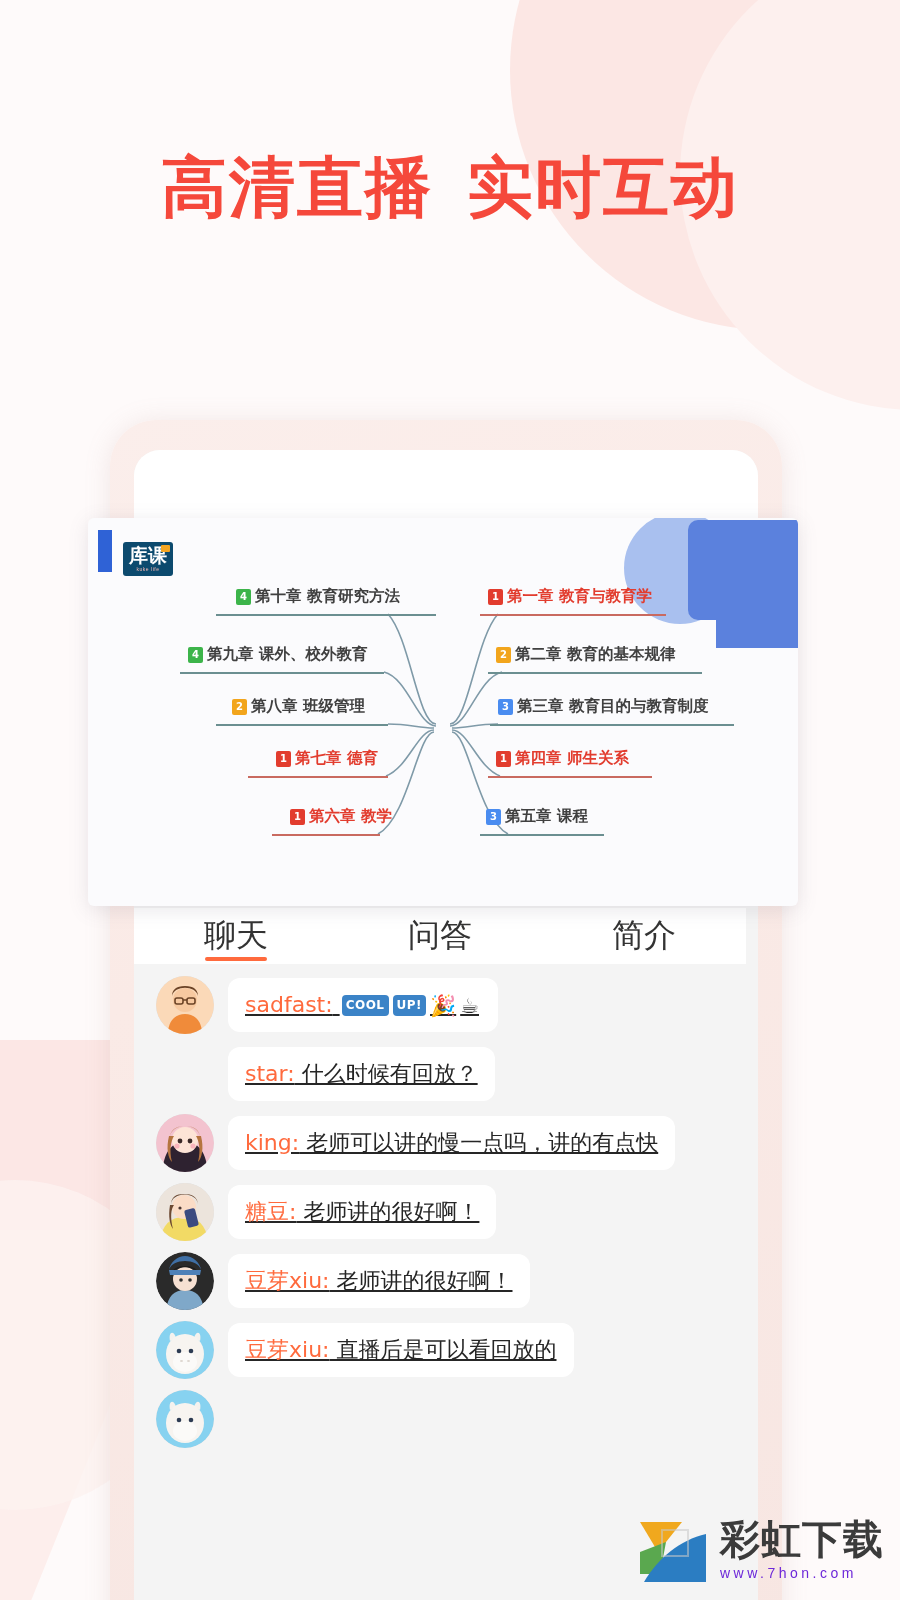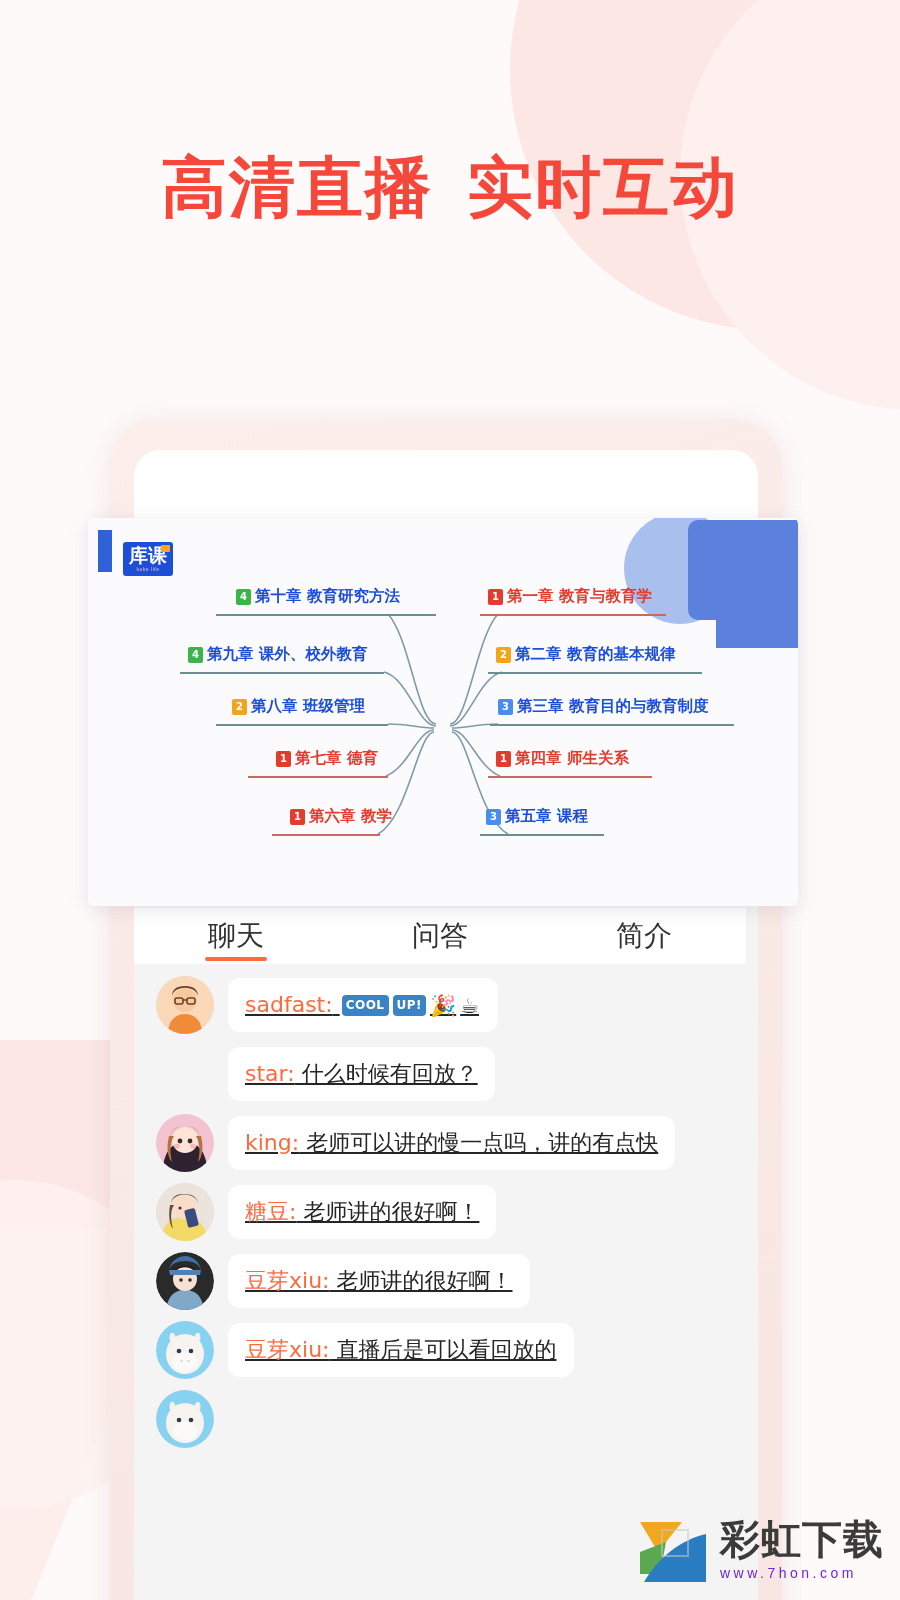--- a/index.html
+++ b/index.html
@@ -84,21 +84,21 @@
     overflow:hidden;
     z-index:9;
   }
   .slide-bluebar {
     position:absolute; left:10px; top:12px; width:14px; height:42px;
     background:#2f62d6;
   }
   .logo-box {
     position:absolute; left:35px; top:24px;
     width:50px; height:34px;
-    background:#1d4ed8; border-radius:3px;
+    background:#0c4a6e; border-radius:3px;
     display:flex; flex-direction:column; align-items:center; justify-content:center;
     line-height:1;
   }
   .logo-box .logo-cn { color:#fff; font-size:19px; font-weight:bold; letter-spacing:0px;
                        font-family:"DejaVu Sans","Liberation Sans",sans-serif; }
   .logo-box .logo-en { color:#f6b9b4; font-size:5px; letter-spacing:.5px; margin-top:2px; }
   .logo-corner { position:absolute; right:3px; top:3px; width:9px; height:7px; background:#f5a623; border-radius:1px; }
 
   .deco-circle-lt {
     position:absolute; right:62px; top:-6px; width:112px; height:112px;
@@ -115,35 +115,35 @@
   .node {
     position:absolute; display:flex; align-items:center;
     white-space:nowrap; z-index:3;
     font-family:"DejaVu Sans","Liberation Sans",sans-serif;
   }
   .node .badge {
     display:inline-block; width:15px; height:16px; line-height:16px;
     text-align:center; color:#fff; font-size:10px; font-weight:bold;
     border-radius:2px; margin-right:4px; flex:none;
   }
-  .node .ntext { font-size:15.5px; font-weight:bold; color:#1d4ed8; }
+  .node .ntext { font-size:15.5px; font-weight:bold; color:#404040; }
   .node.red .ntext { color:#e23c2e; }
   .node-underline { position:absolute; height:2px; background:#6b8f91; z-index:2; }
   .node-underline.red { background:#c96a60; }
   .mm-svg { position:absolute; left:0; top:0; width:710px; height:388px; z-index:1; }
 
   
   .tabs {
     position:absolute; left:134px; top:908px; width:612px; height:56px;
     background:#ffffff; display:flex; align-items:center;
     z-index:7;
   }
   .tab { flex:1; text-align:center; position:relative; height:100%;
          display:flex; align-items:center; justify-content:center; }
-  .tab span { font-size:28px; color:#333;
+  .tab span { font-size:32px; color:#333;
               font-family:Liberation Mono, monospace; }
   .tab.active span { color:#333; }
   .tab .ind {
     position:absolute; bottom:3px; left:50%; transform:translateX(-50%);
     width:62px; height:4px; background:#ff6a3d; border-radius:2px;
   }
 
   
   .chat {
     position:absolute; left:134px; top:964px; width:612px; height:636px;

